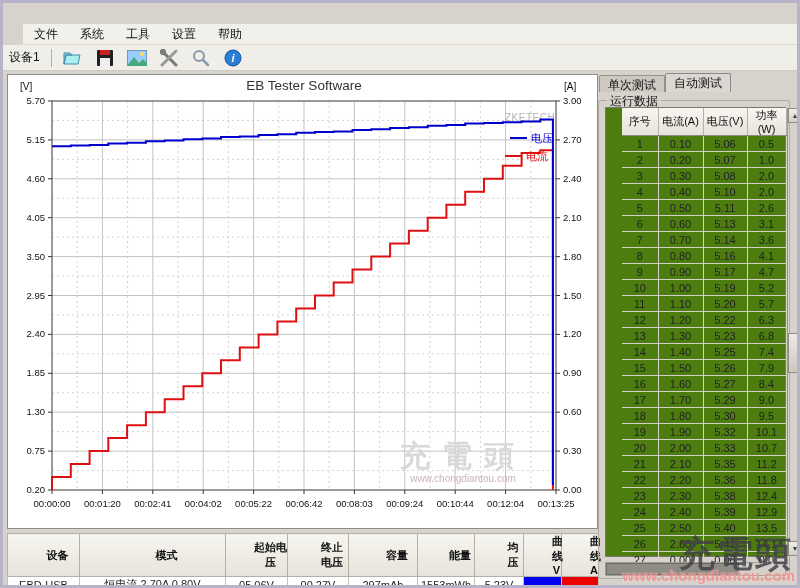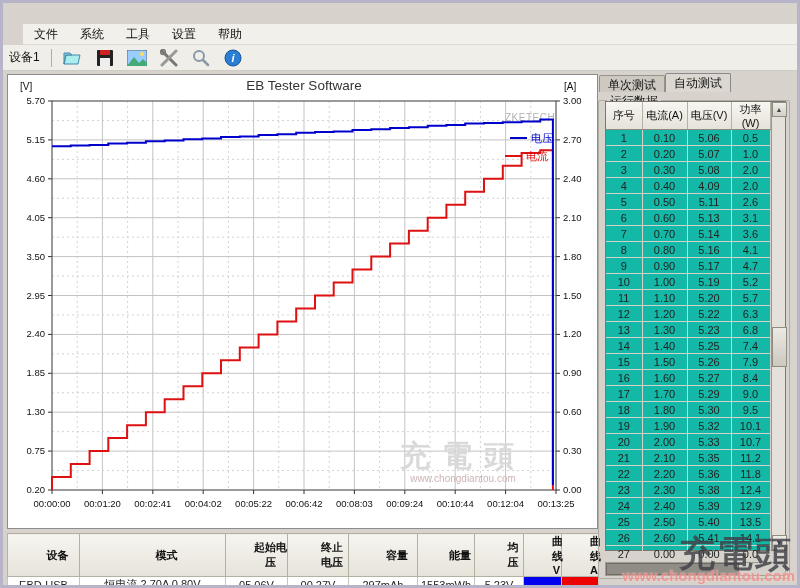--- a/index.html
+++ b/index.html
@@ -46,22 +46,22 @@
   
   .right-panel { position:absolute; left:594px; top:2px; width:197px; height:512px; }
   .tabs { position:absolute; left:2px; top:0; height:19px; display:flex; align-items:flex-end; font-size:12px; }
   .tab { border:1px solid #96938a; border-bottom:none; border-radius:2px 2px 0 0; padding:1px 8px 2px 8px;
     background:#cdc9c1; color:#111; height:17px; }
   .tab.active { background:#dcd8d1; border-color:#8a878d; height:19px; font-weight:normal; }
   .groupbox { position:absolute; left:1px; top:27px; width:192px; height:479px; border:1px solid #b0ada3;
     border-radius:2px; }
   .group-label { position:absolute; left:8px; top:-8px; background:#d7d3cc; padding:0 3px; font-size:12px; color:#111; }
 
-  .grid-wrap { position:absolute; left:6px; top:0; width:181px; height:450px; border:1px solid #7a776f;
-    background:#14b8a6; display:flex; }
+  .grid-wrap { position:absolute; left:6px; top:6px; width:181px; height:450px; border:1px solid #7a776f;
+    background:#4d7c0f; display:flex;padding-left:16px; }
   .run-table { border-collapse:collapse; table-layout:fixed; width:164px; font-size:11px; }
   .run-table th { background:linear-gradient(#f8f6f1,#e5e2d9); font-weight:normal; border-right:1px solid #b3b0a6;
     border-bottom:1px solid #8c897f; height:17px; color:#111; }
   .run-table td { border-right:1px solid #d4d1c8; border-bottom:1px solid #d4d1c8; text-align:center; height:16px; color:#222; }
   .run-table th:nth-child(1), .run-table td:nth-child(1) { width:36px; }
   .run-table th:nth-child(2), .run-table td:nth-child(2) { width:45px; }
   .run-table th:nth-child(3), .run-table td:nth-child(3) { width:44px; }
   .run-table th:nth-child(4), .run-table td:nth-child(4) { width:39px; }
 
   .vscroll { width:16px; height:448px; background:#e4e1da; border-left:1px solid #9a968c; position:relative; }
@@ -350,21 +350,21 @@
                 </tr>
                 <tr>
                   <td>3</td>
                   <td>0.30</td>
                   <td>5.08</td>
                   <td>2.0</td>
                 </tr>
                 <tr>
                   <td>4</td>
                   <td>0.40</td>
-                  <td>4.09</td>
+                  <td>5.10</td>
                   <td>2.0</td>
                 </tr>
                 <tr>
                   <td>5</td>
                   <td>0.50</td>
                   <td>5.11</td>
                   <td>2.6</td>
                 </tr>
                 <tr>
                   <td>6</td>

